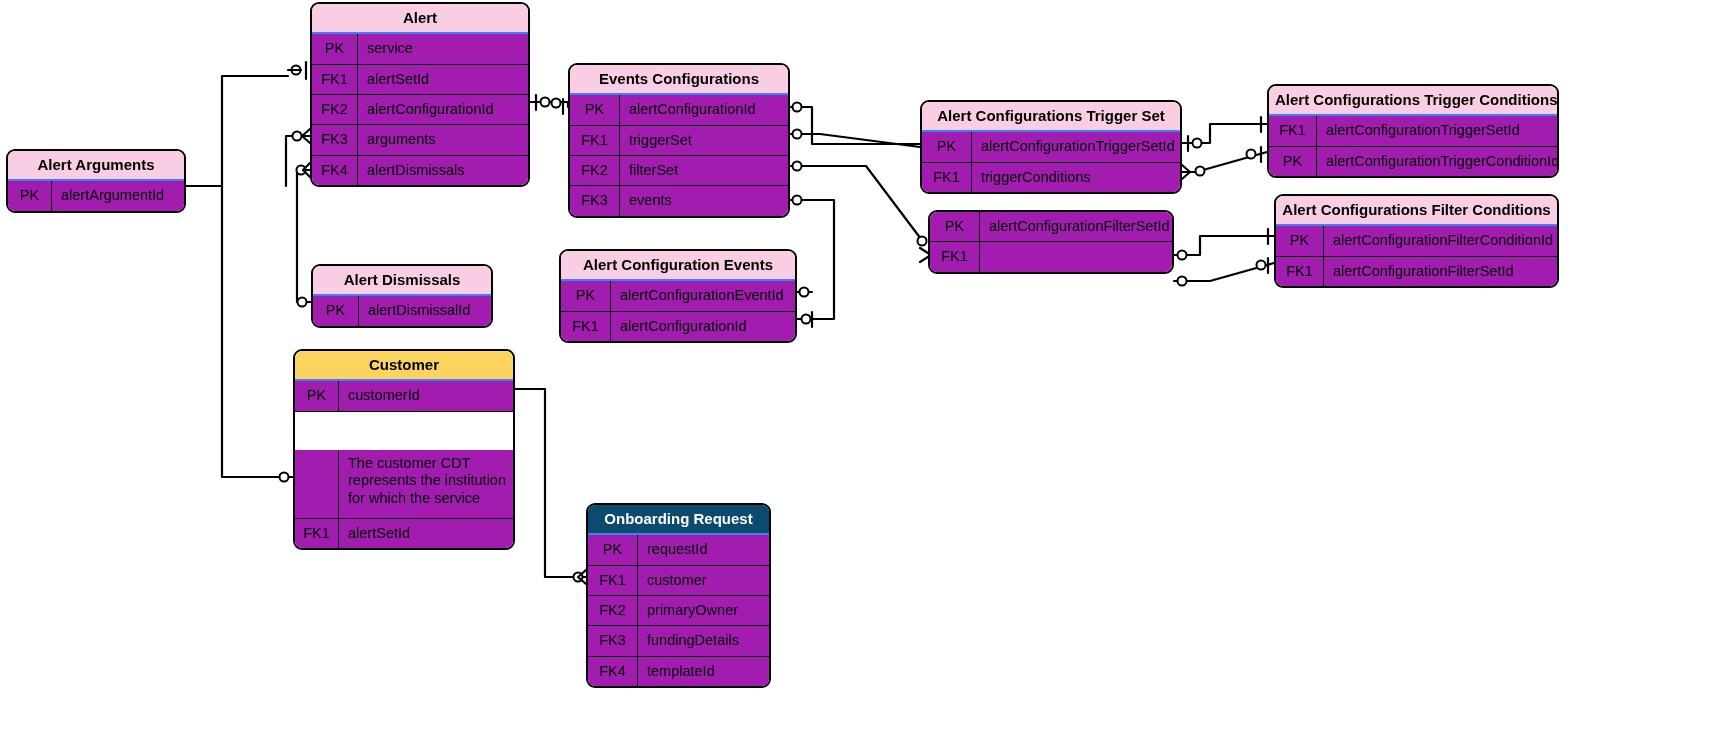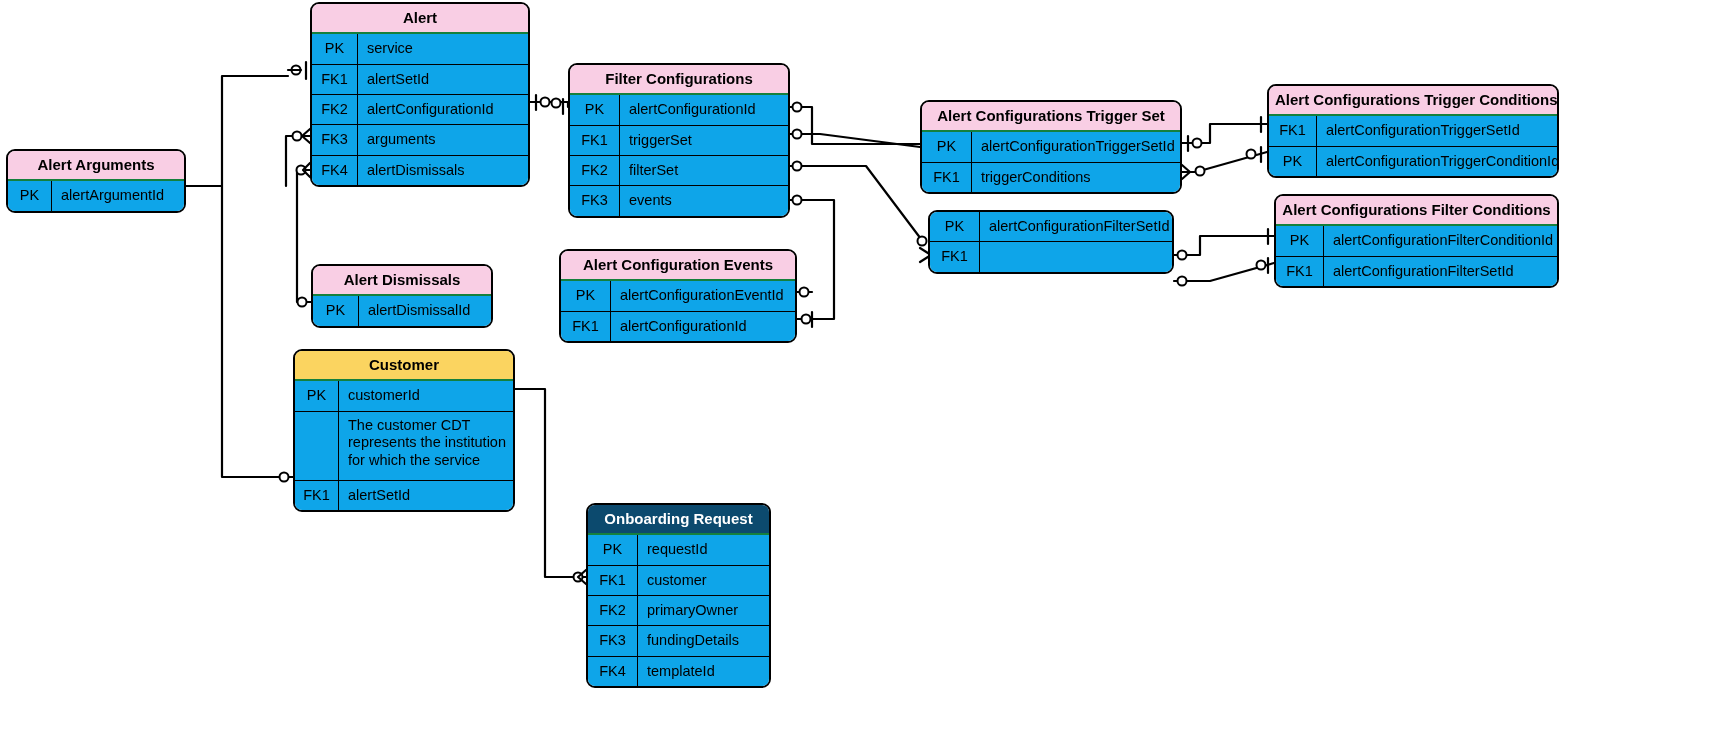--- a/index.html
+++ b/index.html
@@ -33,32 +33,32 @@
     background: #ffffff;
     overflow: hidden;
   }
   .entity-title {
     font-weight: bold;
     font-size: 15px;
     color: #000000;
     text-align: center;
     padding: 5px 6px 6px 6px;
     line-height: 1.15;
-    border-bottom: 2px solid #15803d;
+    border-bottom: 2px solid #3b82f6;
     white-space: nowrap;
   }
   .entity.pink  .entity-title { background: #f9cee4; }
   .entity.yellow .entity-title { background: #fbd460; }
   .entity.blue  .entity-title { background: #0c4a6e; color: #ffffff; }
 
   .attr-row {
     display: flex;
     align-items: stretch;
     border-bottom: 1.5px solid #000000;
-    background: #0ea5e9;
+    background: #a21caf;
   }
   .attr-row:last-child { border-bottom: none; }
 
   .attr-key {
     flex: 0 0 auto;
     font-size: 14.5px;
     color: #000000;
     padding: 6px 4px 6px 4px;
     text-align: center;
     border-right: 1.5px solid #000000;
@@ -198,21 +198,21 @@
         </div>
       </div>
       <div class="entity pink" style="left: 311px; top: 264px; width: 182px;">
         <div class="entity-title">Alert Dismissals</div>
         <div class="attr-row">
           <div class="attr-key" style="width: 46px;">PK</div>
           <div class="attr-name">alertDismissalId</div>
         </div>
       </div>
       <div class="entity pink" style="left: 568px; top: 63px; width: 222px;">
-        <div class="entity-title">Filter Configurations</div>
+        <div class="entity-title">Events Configurations</div>
         <div class="attr-row">
           <div class="attr-key" style="width: 50px;">PK</div>
           <div class="attr-name">alertConfigurationId</div>
         </div>
         <div class="attr-row">
           <div class="attr-key" style="width: 50px;">FK1</div>
           <div class="attr-name">triggerSet</div>
         </div>
         <div class="attr-row">
           <div class="attr-key" style="width: 50px;">FK2</div>
@@ -233,21 +233,21 @@
           <div class="attr-key" style="width: 50px;">FK1</div>
           <div class="attr-name">alertConfigurationId</div>
         </div>
       </div>
       <div class="entity yellow" style="left: 293px; top: 349px; width: 222px;">
         <div class="entity-title">Customer</div>
         <div class="attr-row">
           <div class="attr-key" style="width: 44px;">PK</div>
           <div class="attr-name">customerId</div>
         </div>
-        <div class="attr-row" style="height: 69px;">
+        <div class="attr-row" style="height: 69px; margin-top: 38px;">
           <div class="attr-key" style="width: 44px;"></div>
           <div class="attr-name multiline">The customer CDT represents the institution for which the service</div>
         </div>
         <div class="attr-row">
           <div class="attr-key" style="width: 44px;">FK1</div>
           <div class="attr-name">alertSetId</div>
         </div>
       </div>
       <div class="entity blue" style="left: 586px; top: 503px; width: 185px;">
         <div class="entity-title">Onboarding Request</div>

